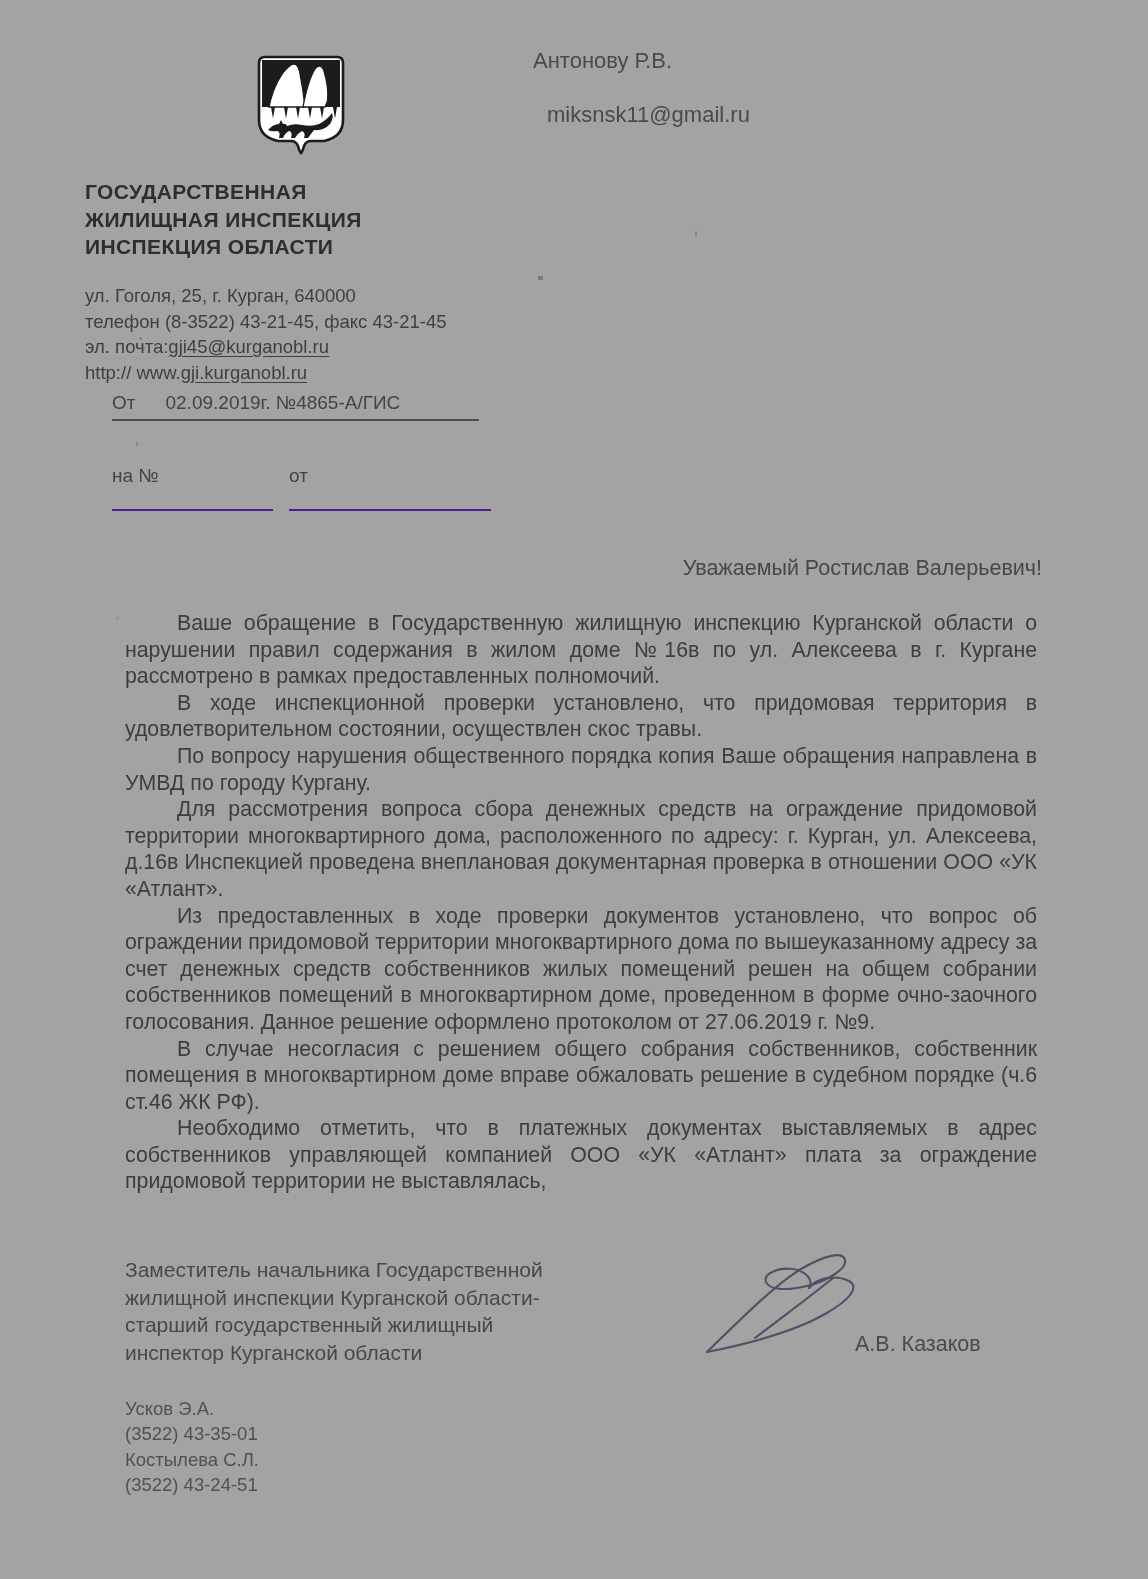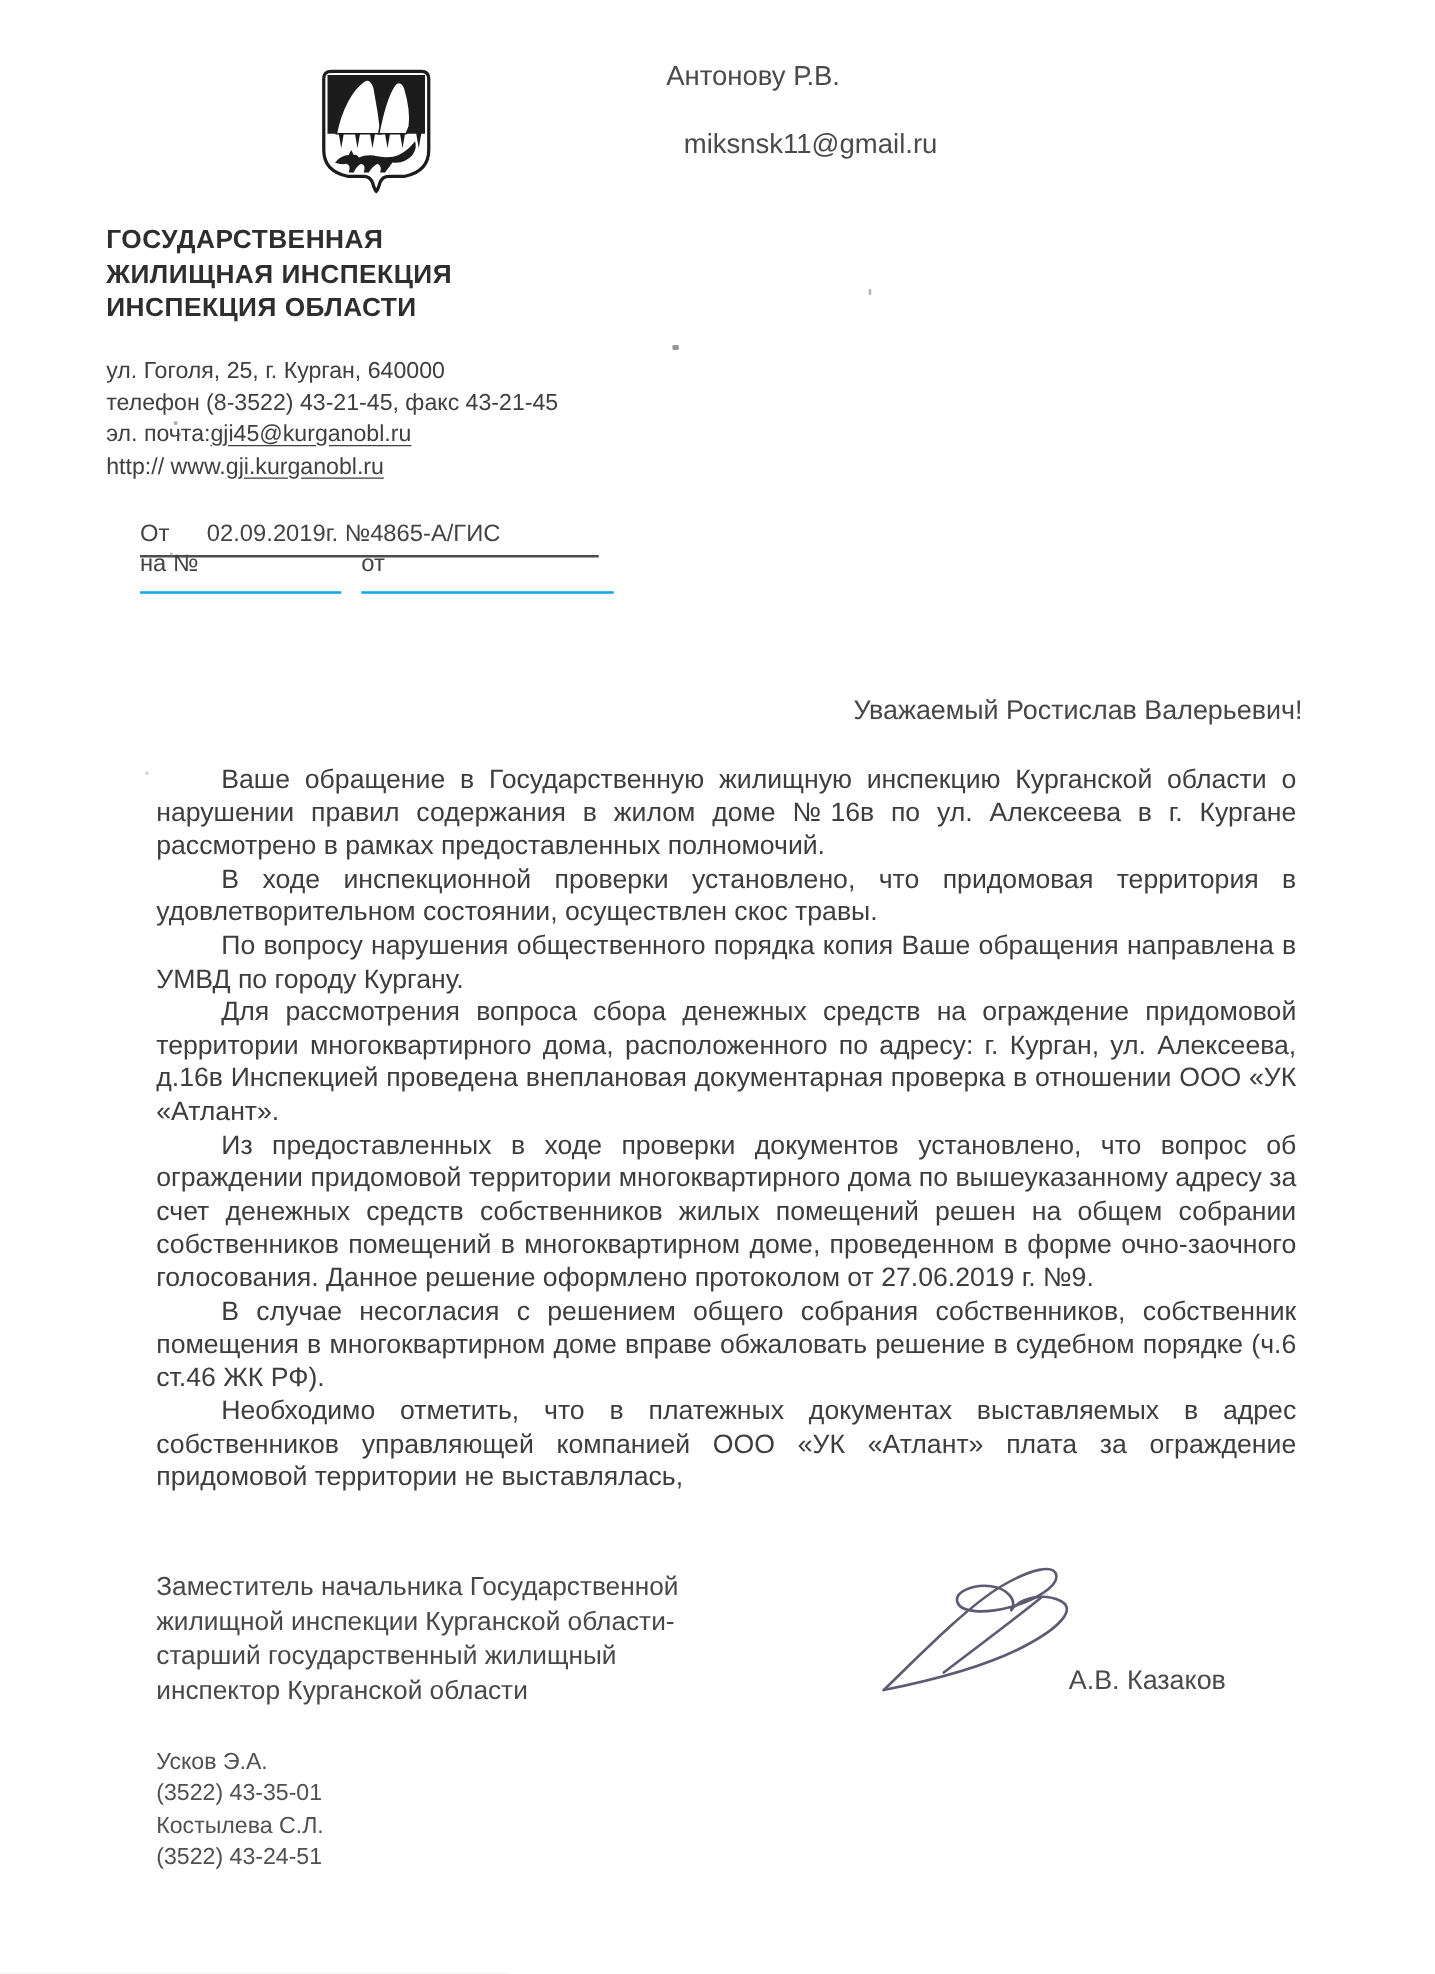--- a/index.html
+++ b/index.html
@@ -2,21 +2,21 @@
 <html><head>
 <meta charset="utf-8">
 <style>
   * { margin: 0; padding: 0; box-sizing: border-box; }
   html, body { background: #e8e8e8; }
   .page {
     position: relative;
     width: 1148px;
     height: 1579px;
     margin: 0 auto;
-    background: #ffffff;
+    background: #a3a3a3;
     font-family: "Liberation Sans", sans-serif;
     color: #3d3d3d;
     overflow: hidden;
   }
   
   .recipient { position: absolute; left: 533px; top: 48px; font-size: 22px; color: #4a4a4a; }
   .recipient .email { margin-top: 28px; margin-left: 14px; }
   
   .emblem { position: absolute; left: 256px; top: 54px; width: 90px; height: 110px; }
   .org-name {
@@ -24,27 +24,27 @@
     font-weight: bold; font-size: 21px; line-height: 27.5px;
     color: #2e2e2e; letter-spacing: 0.4px;
   }
   .org-addr {
     position: absolute; left: 85px; top: 283px; width: 460px;
     text-align: left; font-size: 18.5px; line-height: 25.5px; color: #3f3f3f;
   }
   .u { text-decoration: underline; text-underline-offset: 3px; }
   
   .ref1 {
-    position: absolute; left: 112px; top: 417px; width: 367px;
+    position: absolute; left: 112px; top: 392px; width: 367px;
     font-size: 19px; color: #434343;
     border-bottom: 2px solid #4c4c4c; padding-bottom: 5px;
   }
   .ref1 .ref-from-label { margin-right: 30px; }
   .ref2 { position: absolute; left: 112px; top: 441px; font-size: 19px; color: #434343; }
-  .ref2 .seg { display: inline-block; border-bottom: 2px solid #0ea5e9; padding-bottom: 10px; vertical-align: bottom; }
+  .ref2 .seg { display: inline-block; border-bottom: 2px solid #4c1d95; padding-bottom: 22px; vertical-align: bottom; margin-top: 24px; }
   .ref2 .seg1 { width: 161px; }
   .ref2 .seg2 { width: 202px; margin-left: 16px; }
   
   .salutation {
     position: absolute; left: 118px; top: 556px; width: 924px;
     text-align: right; font-size: 21.5px; color: #474747;
   }
   .letter-body {
     position: absolute; left: 125px; top: 610px; width: 912px;
     font-size: 21.3px; line-height: 26.6px; text-align: justify; color: #3d3d3d;

